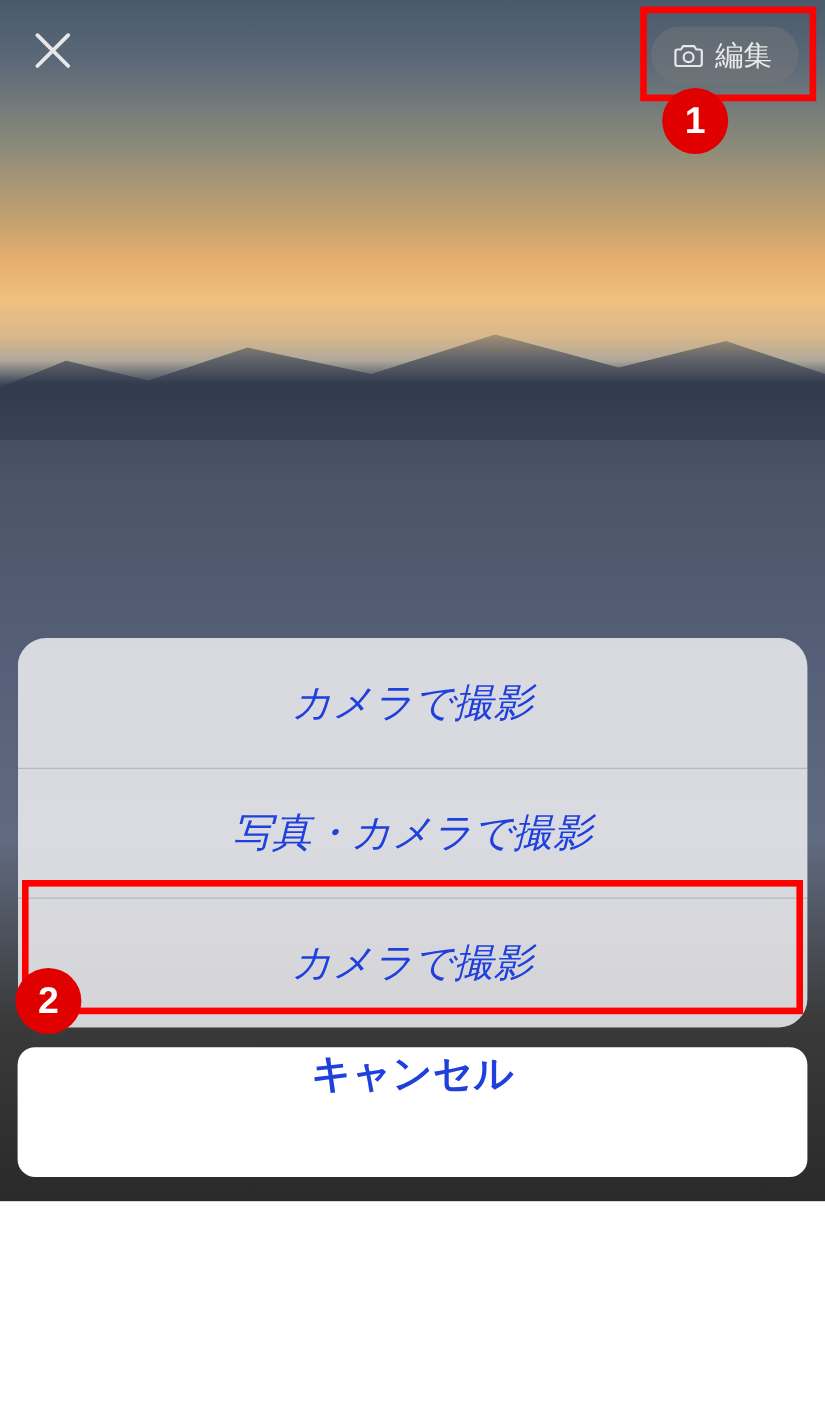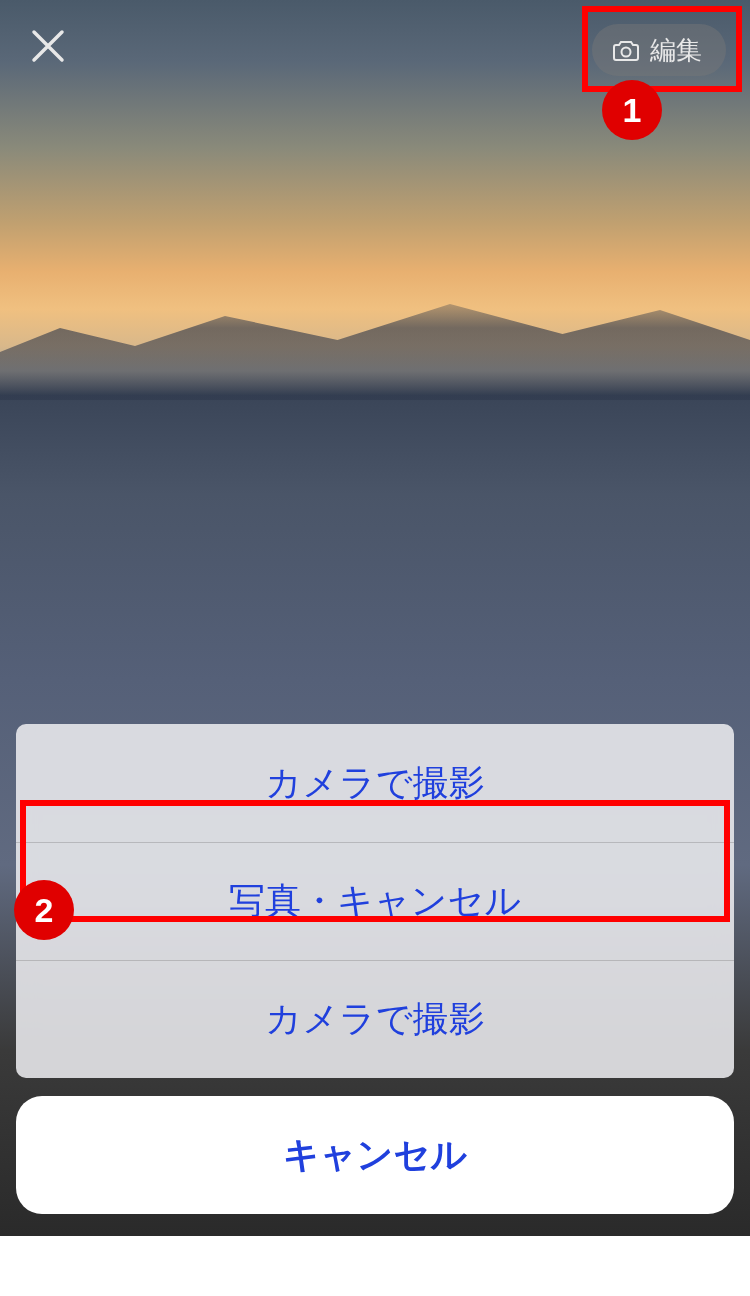--- a/index.html
+++ b/index.html
@@ -1,20 +1,20 @@
 <!DOCTYPE html>
 <html><head>
 <meta charset="utf-8">
 <style>
   * { box-sizing: border-box; margin: 0; padding: 0; }
   html, body { width: 750px; height: 1296px; overflow: hidden; font-family: -apple-system, "Hiragino Sans", sans-serif; }
   .screen {
     position: relative;
     width: 750px;
-    height: 1236px;
+    height: 1092px;
     background:
       linear-gradient(to bottom,
         #4a5a6a 0%,
         #5a6878 5%,
         #8a8a7a 12%,
         #c0a070 18%,
         #e8b070 22%,
         #f0c080 25%,
         #d9b88a 28%,
         #b0a89a 30%,
@@ -94,41 +94,41 @@
   
   .sheet-wrap {
     position:absolute;
     left:16px;
     right:16px;
     bottom:22px;
   }
   .sheet-group {
     background: rgba(235,235,238,0.88);
     backdrop-filter: blur(10px);
-    border-radius:10px;
+    border-radius:26px;
     overflow:hidden;
     margin-bottom:18px;
+    font-style:italic;
   }
   .sheet-item {
     height:118px;
     display:flex;
     align-items:center;
     justify-content:center;
     font-size:36px;
     color:#2040dd;
     cursor:pointer;
     border-top:1px solid rgba(120,120,120,0.35);
   }
   .sheet-item:first-child { border-top:none; }
   .sheet-cancel {
     background:#ffffff;
-    border-radius:26px;
+    border-radius:16px;
     height:118px;
     display:flex;
-    align-items:center;
     justify-content:center;
     font-size:36px;
     font-weight:700;
     color:#2040dd;
     cursor:pointer;
     font-family:Liberation Mono, monospace;
   }
 </style>
 </head>
 <body>
@@ -153,21 +153,21 @@
     </span>
     <span class="lbl">編集</span>
   </div>
 
   <div class="sheet-wrap">
     <div class="sheet-group">
       <div class="sheet-item">
         <span>カメラで撮影</span>
       </div>
       <div class="sheet-item">
-        <span>写真・キャンセル</span>
+        <span>写真・カメラで撮影</span>
       </div>
       <div class="sheet-item">
         <span>カメラで撮影</span>
       </div>
     </div>
     <div class="sheet-cancel">
       <span>キャンセル</span>
     </div>
   </div>
 

